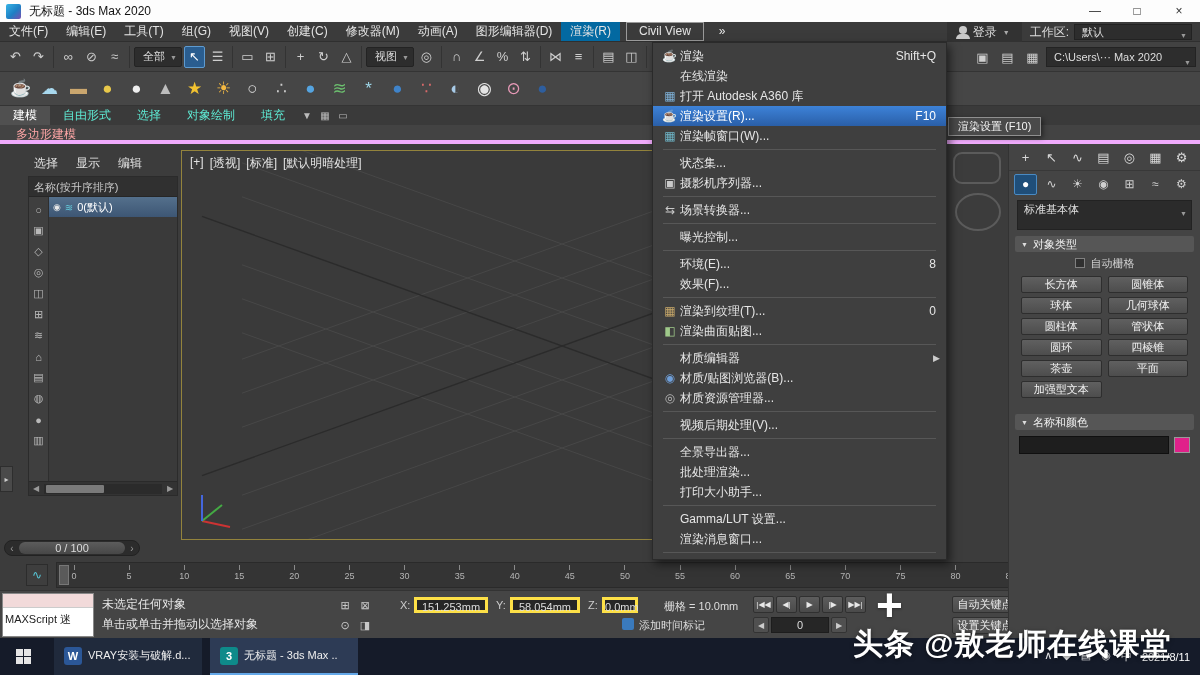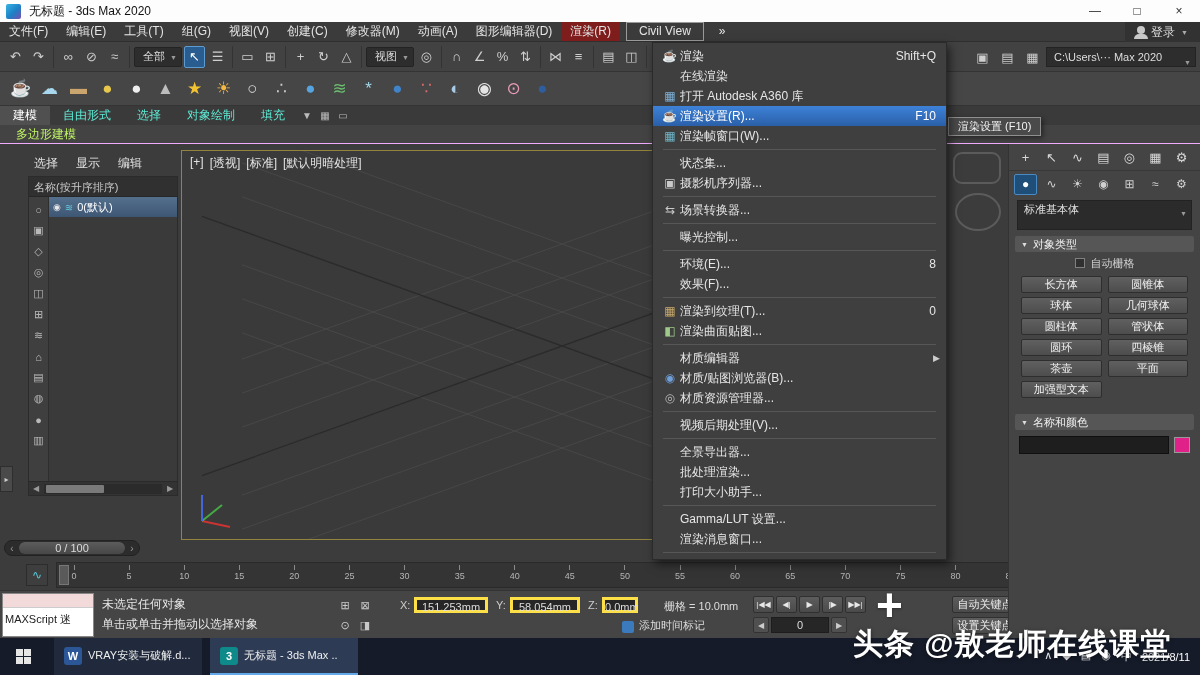--- a/index.html
+++ b/index.html
@@ -10,21 +10,21 @@
   
   .titlebar{position:absolute;left:0;top:0;width:100%;height:22px;background:#fdfdfd;color:#111;display:flex;align-items:center;z-index:10}
   .app-logo{width:15px;height:15px;margin:0 8px 0 6px;border-radius:2px;background:linear-gradient(135deg,#36b3e5,#1d7fc4 55%,#7a4fb0)}
   .title-text{font-size:12px;color:#111}
   .win-controls{margin-left:auto;display:flex;height:100%}
   .win-btn{width:42px;height:100%;display:flex;align-items:center;justify-content:center;font-size:12px;color:#333}
 
   
   .menubar{position:absolute;left:0;top:22px;width:100%;height:20px;background:#3b3b3b;display:flex;align-items:center;border-bottom:1px solid #2f2f2f;z-index:10}
   .mbi{padding:0 9px;line-height:19px;color:#e4e4e4;white-space:nowrap}
-  .mbi.open{background:#7f1d1d}
+  .mbi.open{background:#0369a1}
   .mbi.boxed{border:1px solid #9a9a9a;margin:0 6px;line-height:15px;padding:1px 12px}
   .mb-right{margin-left:auto;display:flex;align-items:center;height:100%}
   .login-box{display:flex;align-items:center;background:#323232;height:100%;padding:0 12px;gap:6px}
   .person-icon{width:8px;height:8px;border-radius:50%;background:#c9c9c9;position:relative;top:-2px}
   .person-icon::after{content:"";position:absolute;top:8px;left:-3px;width:14px;height:5px;border-radius:7px 7px 0 0;background:#c9c9c9}
   .caret{font-size:7px;color:#aaa}
   .ws-box{display:flex;align-items:center;gap:5px;padding:0 8px;height:100%}
   .ws-field{background:#2d2d2d;border:1px solid #222;height:16px;line-height:14px;padding:0 18px 0 7px;position:relative;font-size:11px;min-width:118px}
   .ws-field::after{content:"▼";position:absolute;right:4px;top:4px;font-size:7px;color:#999}
 
@@ -39,21 +39,21 @@
   .path-dd{background:#2d2d2d;border:1px solid #232323;height:20px;line-height:18px;padding:0 18px 0 7px;font-size:11px;position:relative;color:#ddd;min-width:150px}
   .path-dd::after{content:"▼";position:absolute;right:4px;top:6px;font-size:7px;color:#999}
   .tb2{position:absolute;left:0;top:72px;width:100%;height:34px;background:#464646;display:flex;align-items:center;padding-left:6px;border-bottom:1px solid #343434;overflow:hidden}
   .ic2{width:29px;height:28px;display:flex;align-items:center;justify-content:center;font-size:17px}
 
   
   .ribbon{position:absolute;left:0;top:106px;width:100%;height:19px;background:#3a3a3a;display:flex;align-items:center;z-index:4}
   .rtab{padding:0 13px;line-height:19px;color:#5eead4;white-space:nowrap}
   .rtab.act{background:#505050;color:#fff}
   .ric{width:18px;text-align:center;font-size:10px;color:#bbb}
-  .ribbon2{position:absolute;left:0;top:125px;width:100%;height:19px;background:#434343;border-bottom:1px solid #f0abfc;line-height:19px;padding-left:16px;color:#bef264;z-index:4}
+  .ribbon2{position:absolute;left:0;top:125px;width:100%;height:19px;background:#434343;border-bottom:4px solid #f0abfc;line-height:19px;padding-left:16px;color:#fca5a5;z-index:4}
 
   
   .exp-tabs{position:absolute;left:34px;top:155px;display:flex;gap:18px;color:#e0e0e0}
   .explorer{position:absolute;left:28px;top:176px;width:150px;height:320px;background:#3a3a3a;border:1px solid #2b2b2b;display:flex;flex-direction:column}
   .exp-header{height:20px;background:#303030;border-bottom:1px solid #262626;font-size:11px;color:#c9c9c9;line-height:20px;padding-left:5px;white-space:nowrap;overflow:hidden}
   .exp-body{flex:1;display:flex;overflow:hidden}
   .exp-strip{width:20px;background:#3f3f3f;border-right:1px solid #2e2e2e;display:flex;flex-direction:column;align-items:center;padding-top:2px}
   .sic{width:16px;height:21px;display:flex;align-items:center;justify-content:center;font-size:11px;color:#b9b9b9}
   .exp-list{flex:1}
   .exp-row{height:20px;display:flex;align-items:center;gap:4px;padding:0 4px;background:linear-gradient(#54708c,#3d5674);color:#fff;font-size:11px}
@@ -90,21 +90,21 @@
   .maxscript{position:absolute;left:2px;top:2px;width:92px;height:44px;background:#fff;border:1px solid #888}
   .ms-top{height:14px;background:#f2dada;border-bottom:1px solid #ccc}
   .ms-label{font-size:11px;color:#222;padding:4px 2px 0}
   .prompt1{position:absolute;left:102px;top:5px;color:#e6e6e6}
   .prompt2{position:absolute;left:102px;top:25px;color:#e6e6e6}
   .sbic-row{position:absolute;display:flex;gap:4px}
   .sb-ic{width:16px;height:16px;display:flex;align-items:center;justify-content:center;color:#c9c9c9;font-size:11px}
   .coord-lb{position:absolute;top:8px;font-size:11px;color:#ccc}
   .coord-f{position:absolute;top:6px;height:16px;background:#262626;border:3px solid #fde047;font-size:11px;color:#ddd;text-align:center;line-height:14px}
   .grid-lb{position:absolute;left:664px;top:8px;font-size:11px;color:#ddd;white-space:nowrap}
-  .timetag{position:absolute;left:622px;top:27px;display:flex;align-items:flex-end;gap:5px;font-size:11px;color:#ddd;white-space:nowrap}
+  .timetag{position:absolute;left:622px;top:27px;display:flex;align-items:flex-start;gap:5px;font-size:11px;color:#ddd;white-space:nowrap}
   .tt-ic{width:12px;height:12px;background:#3a7abd;border-radius:2px}
   .playback{position:absolute;left:753px;top:5px;display:flex;gap:2px}
   .pb-btn{min-width:21px;height:17px;background:linear-gradient(#5d5d5d,#4a4a4a);border:1px solid #303030;border-radius:2px;color:#e8e8e8;font-size:8px;display:flex;align-items:center;justify-content:center;padding:0 2px;white-space:nowrap}
   .frame-row{position:absolute;left:753px;top:26px;display:flex;align-items:center;gap:2px}
   .fr-arrow{width:16px;height:16px;display:flex;align-items:center;justify-content:center;font-size:8px;color:#ccc;background:#505050;border:1px solid #333;border-radius:2px}
   .fr-field{width:58px;height:16px;background:#262626;border:1px solid #1d1d1d;color:#ddd;font-size:11px;text-align:center;line-height:14px}
   .skbtn{position:absolute;height:17px;background:linear-gradient(#5d5d5d,#4a4a4a);border:1px solid #303030;border-radius:2px;color:#eee;font-size:11px;display:flex;align-items:center;justify-content:center;white-space:nowrap}
   .selset{position:absolute;left:1022px;top:5px;width:76px;height:17px;background:#2d2d2d;border:1px solid #222;font-size:11px;line-height:15px;padding:0 14px 0 5px;color:#ddd;white-space:nowrap;overflow:hidden}
   .selset::after{content:"▼";position:absolute;right:3px;top:5px;font-size:7px;color:#999}
   .navgrid{position:absolute;left:1100px;top:4px;display:grid;grid-template-columns:repeat(4,23px);grid-auto-rows:20px;gap:1px}
@@ -198,20 +198,24 @@
       <span class="mbi boxed">Civil View</span>
 
       <span class="mbi">»</span>
     </div>
   <div class="menubar" style="left:auto;right:0;width:auto;background:transparent;border:none;z-index:12">
     <span class="mb-right">
       <span class="login-box">
         <span class="person-icon"></span>
         <span>登录</span>
         <span class="caret">▼</span>
+      </span>
+      <span class="ws-box">
+        <span>工作区:</span>
+        <span class="ws-field">默认</span>
       </span>
     </span>
   </div>
 
   <div class="tb1">
 
       <span class="tbi">
         <span>↶</span>
       </span>
 

